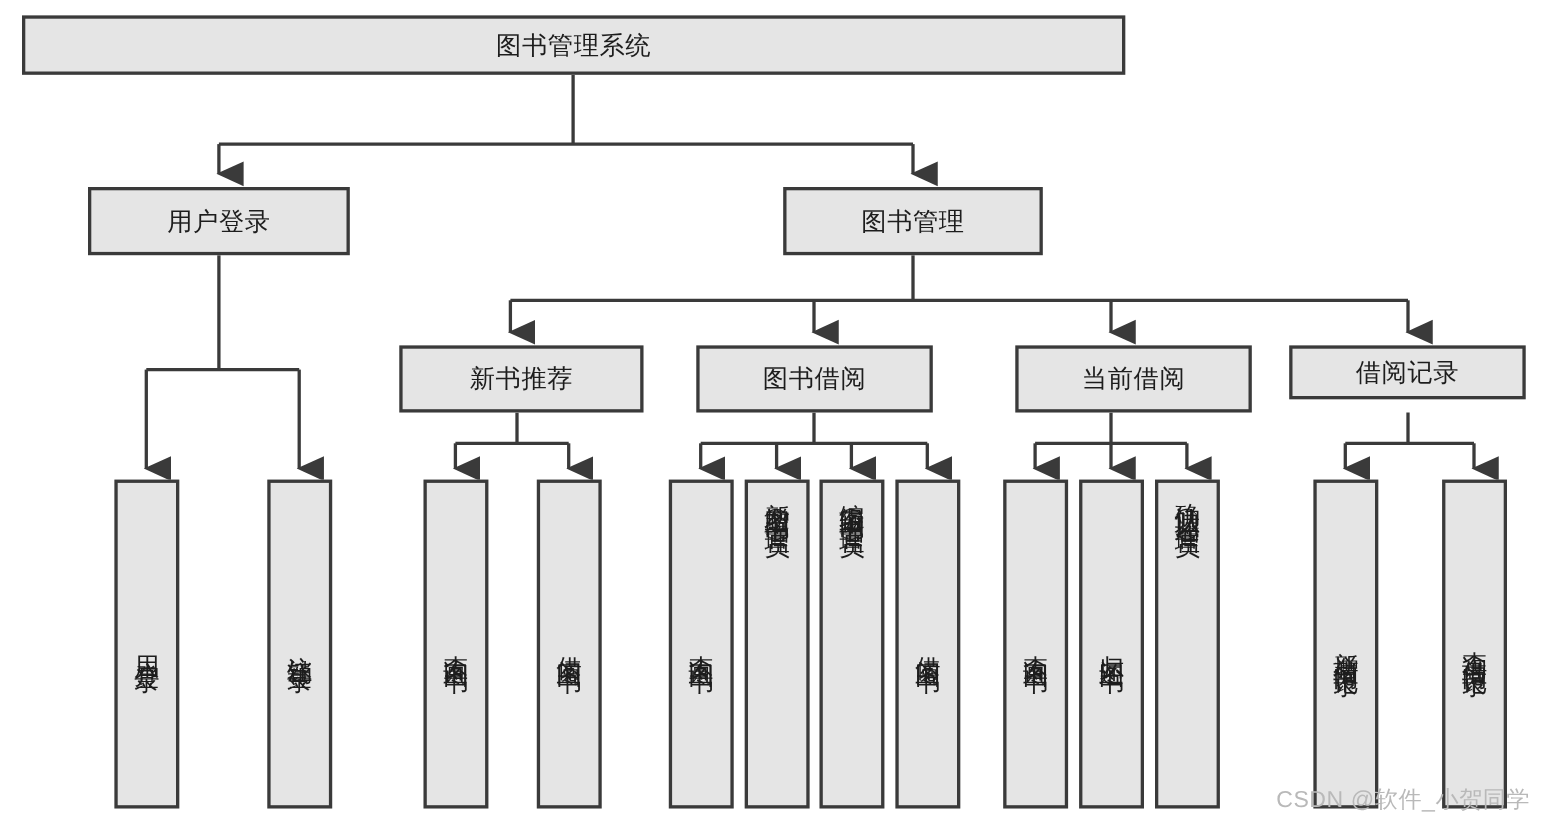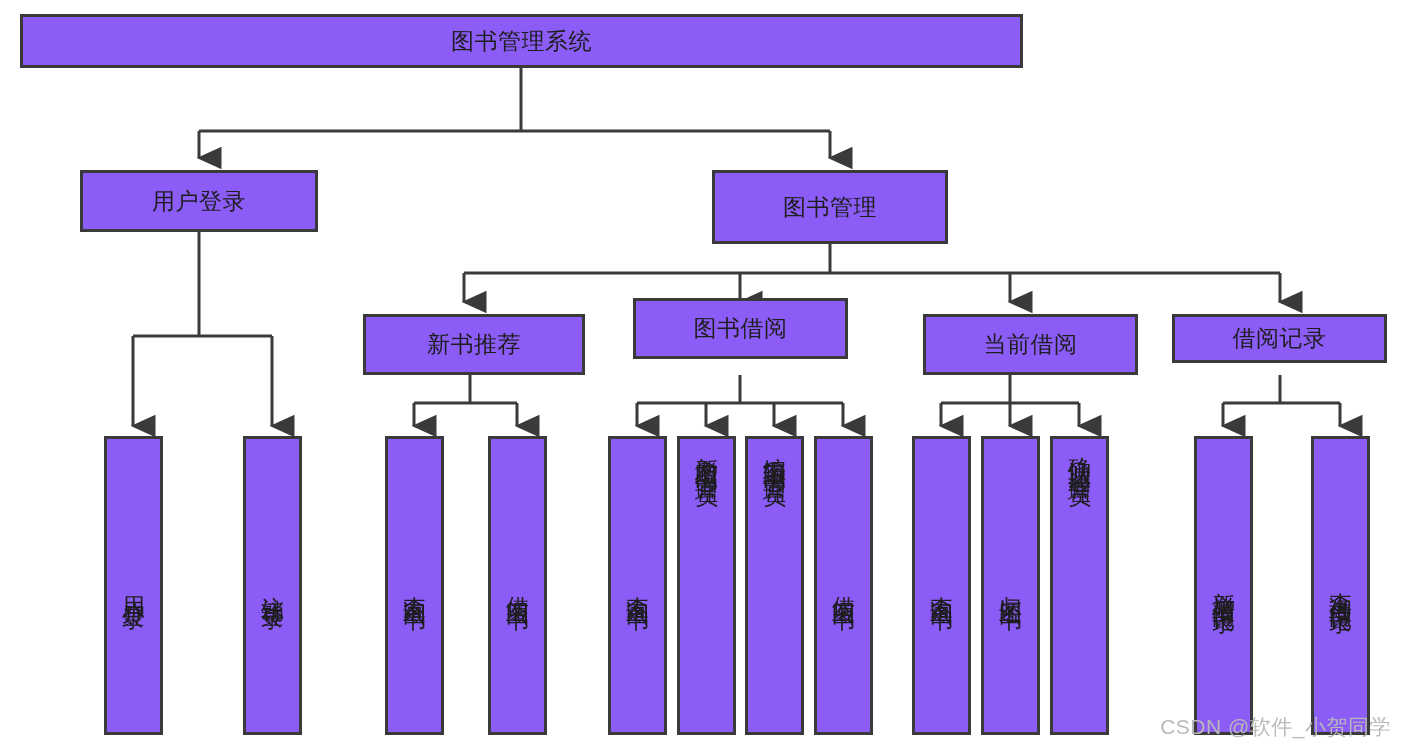--- a/index.html
+++ b/index.html
@@ -22,21 +22,21 @@
   svg#edges {
     position: absolute;
     left: 0;
     top: 0;
     width: 1405px;
     height: 747px;
   }
   .node {
     position: absolute;
     box-sizing: border-box;
-    background: #8b5cf6;
+    background: #e5e5e5;
     border: 3px solid #3a3a3a;
     display: flex;
     align-items: center;
     justify-content: center;
     color: #1d1d1d;
   }
   .node .label {
     font-size: 23px;
     line-height: 1.15;
     letter-spacing: 0.5px;
@@ -125,28 +125,28 @@
     </g>
   </svg>
 
   <div class="node" style="left:20px; top:14px; width:1003px; height:54px;">
     <span class="label">图书管理系统</span>
   </div>
 
   <div class="node" style="left:80px; top:170px; width:238px; height:62px;">
     <span class="label">用户登录</span>
   </div>
-  <div class="node" style="left:712px; top:170px; width:236px; height:74px;justify-content:center;">
+  <div class="node" style="left:712px; top:170px; width:236px; height:62px;justify-content:center;">
     <span class="label">图书管理</span>
   </div>
 
   <div class="node" style="left:363px; top:314px; width:222px; height:61px;">
     <span class="label">新书推荐</span>
   </div>
-  <div class="node" style="left:633px; top:298px; width:215px; height:61px;">
+  <div class="node" style="left:633px; top:314px; width:215px; height:61px;">
     <span class="label">图书借阅</span>
   </div>
   <div class="node" style="left:903px; top:314px; width:215px; height:61px;margin-left:20px;">
     <span class="label">当前借阅</span>
   </div>
   <div class="node" style="left:1172px; top:314px; width:215px; height:49px;">
     <span class="label">借阅记录</span>
   </div>
 
   <div class="node leaf center-text" style="left:104px; top:436px; width:59px; height:299px;">

